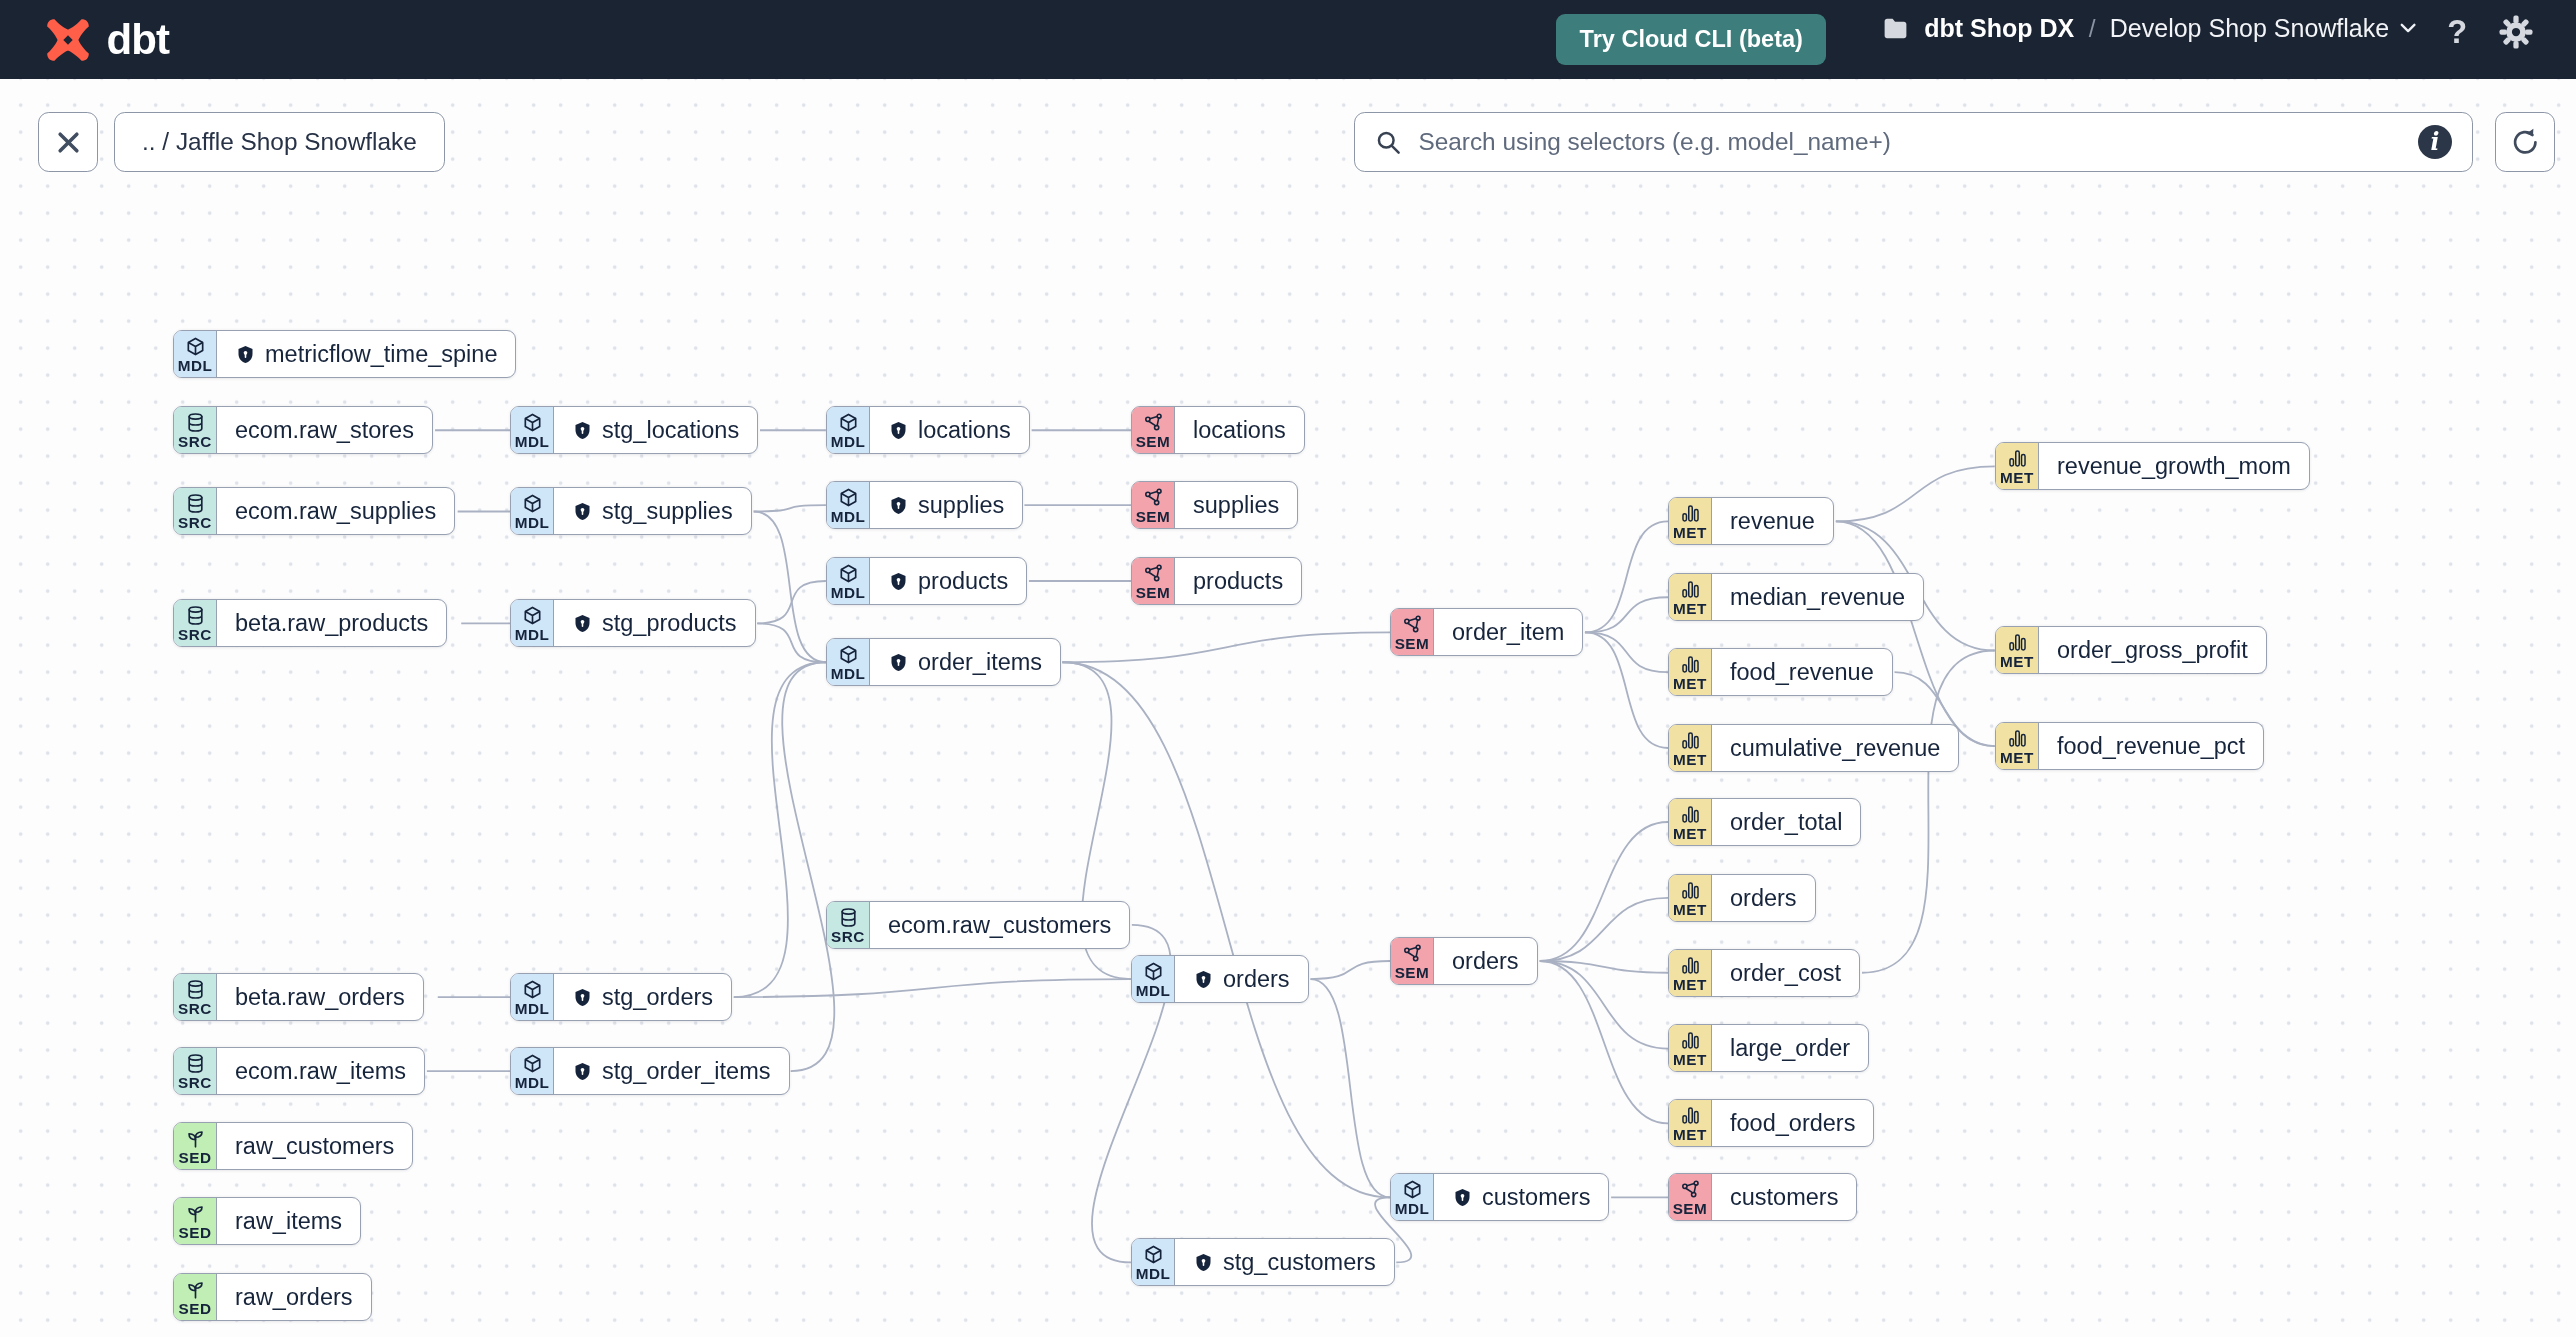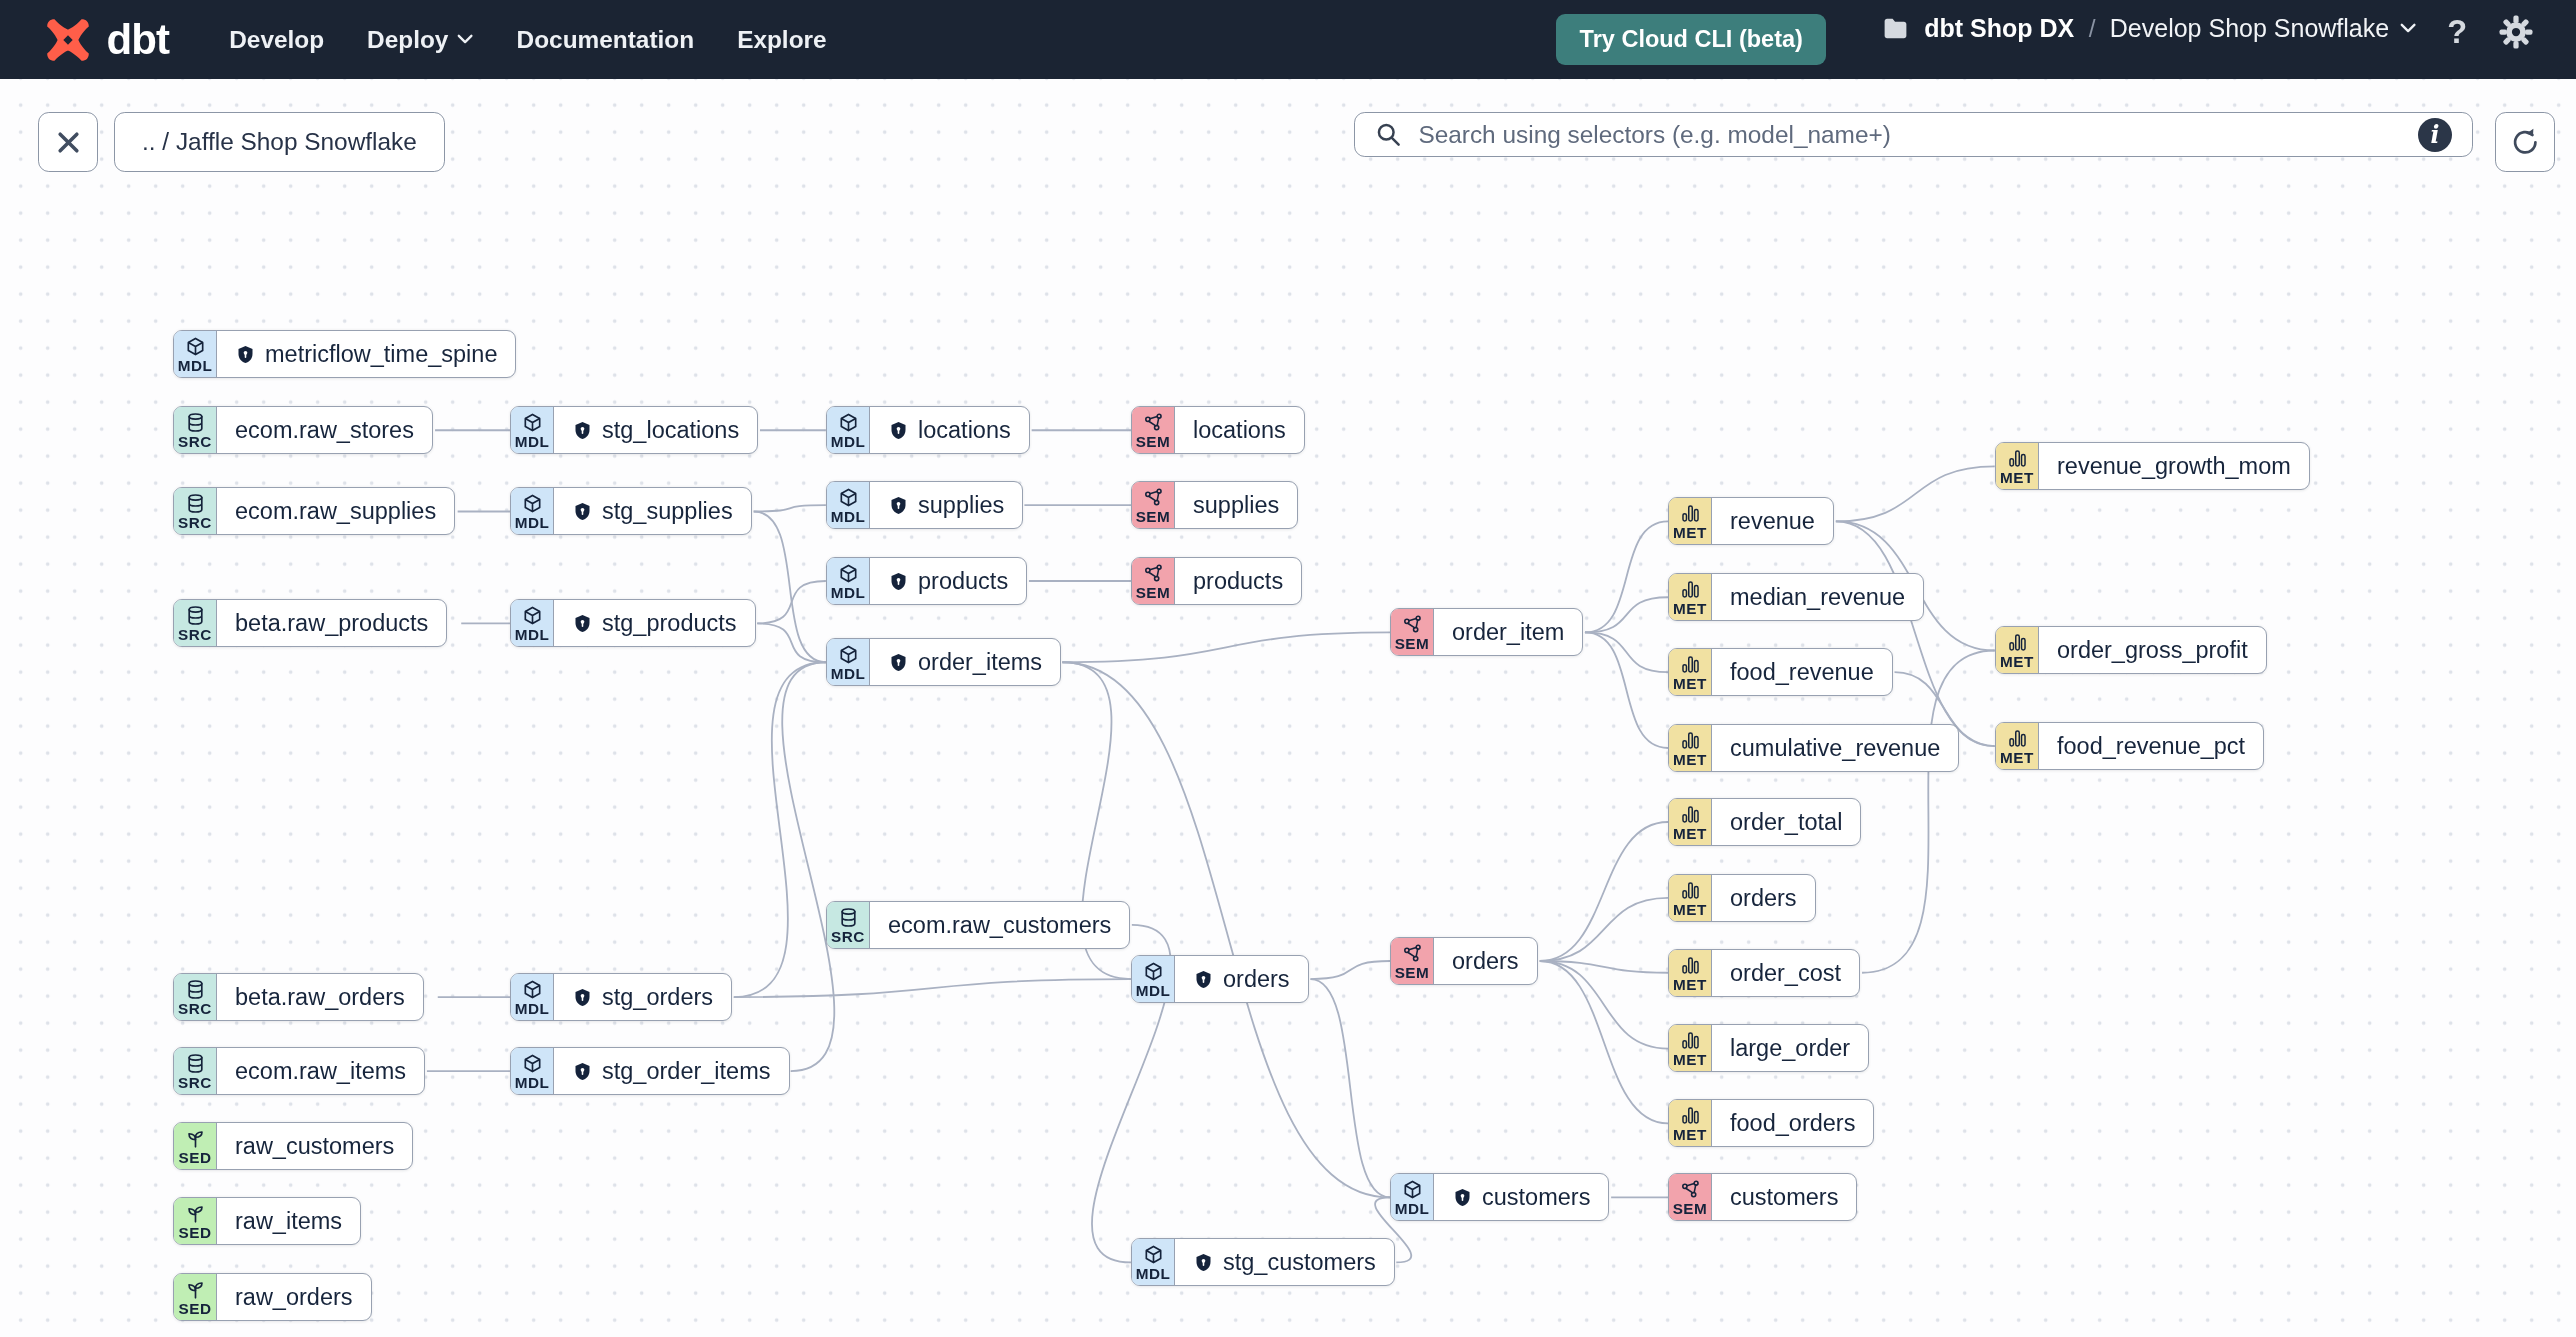--- a/index.html
+++ b/index.html
@@ -39,21 +39,21 @@
   #edges-layer{position:absolute;left:0;top:0;}
   #edges-layer path{stroke:#a9b1c2;stroke-width:2;fill:none;}
   
   .ctrl{
     position:absolute;background:#fff;border:1.8px solid #8c96a6;border-radius:10.8px;
     box-sizing:border-box;display:flex;align-items:center;justify-content:center;z-index:30;
   }
   .close-btn{left:38px;top:112px;width:60px;height:60px;cursor:pointer;}
   .close-btn svg{width:25px;height:25px;}
   .breadcrumb{left:114px;top:112px;height:60px;padding:0 27px;font-size:24.4px;color:#273247;cursor:pointer;}
-  .searchbar{left:1354px;top:112px;width:1119px;height:45px;padding:0 20px;justify-content:flex-start;gap:14.4px;}
+  .searchbar{left:1354px;top:112px;width:1119px;height:60px;padding:0 20px;justify-content:flex-start;gap:14.4px;}
   .searchbar svg.mag{width:27px;height:27px;flex:0 0 auto;}
   .searchbar input{
     flex:1;border:none;outline:none;font-family:inherit;font-size:24.4px;color:#2b3648;background:transparent;
   }
   .searchbar input::placeholder{color:#5f6a7d;}
   .info-dot{
     width:34px;height:34px;border-radius:50%;background:#2b3648;color:#fff;flex:0 0 auto;
     display:flex;align-items:center;justify-content:center;
     font-family:"DejaVu Serif",serif;font-style:italic;font-weight:700;font-size:23.5px;cursor:pointer;
   }
@@ -114,31 +114,20 @@
   </defs>
 </svg>
 
 <header class="navbar">
   <div class="brand">
     <svg class="logo-svg" viewBox="0 0 100 100">
       <path fill="#ff5e49" fill-rule="evenodd" d="M10,24 C10,15 15,10 24,10 C36,24 50,30 50,30 C50,30 64,24 76,10 C85,10 90,15 90,24 C76,36 70,50 70,50 C70,50 76,64 90,76 C90,85 85,90 76,90 C64,76 50,70 50,70 C50,70 36,76 24,90 C15,90 10,85 10,76 C24,64 30,50 30,50 C30,50 24,36 10,24 Z M50,41 L59,50 L50,59 L41,50 Z"></path>
     </svg>
     <span class="brand-text">dbt</span>
   </div>
-  <nav class="nav-menu">
-    <span class="nav-item">Develop</span>
-    <span class="nav-item">
-      <span>Deploy</span>
-      <svg width="16.2" height="10.8" viewBox="0 0 18 12">
-        <path d="M2 2 L9 9 L16 2" fill="none" stroke="#eef1f5" stroke-width="2.6" stroke-linecap="round" stroke-linejoin="round"></path>
-      </svg>
-    </span>
-    <span class="nav-item">Documentation</span>
-    <span class="nav-item">Explore</span>
-  </nav>
   <div class="nav-right">
     <button class="cta-btn">Try Cloud CLI (beta)</button>
     <div class="proj-crumb">
       <span class="folder-icon">
         <svg viewBox="0 0 24 24">
             <path fill="#d5d9df" d="M3 6 c0-1.1.9-2 2-2 h4.6 l2 2.4 H19 c1.1 0 2 .9 2 2 V18 c0 1.1-.9 2-2 2 H5 c-1.1 0-2-.9-2-2 Z"></path>
           </svg>
       </span>
       <span class="acct">dbt Shop DX</span>
       <span class="crumb-sep">/</span>

